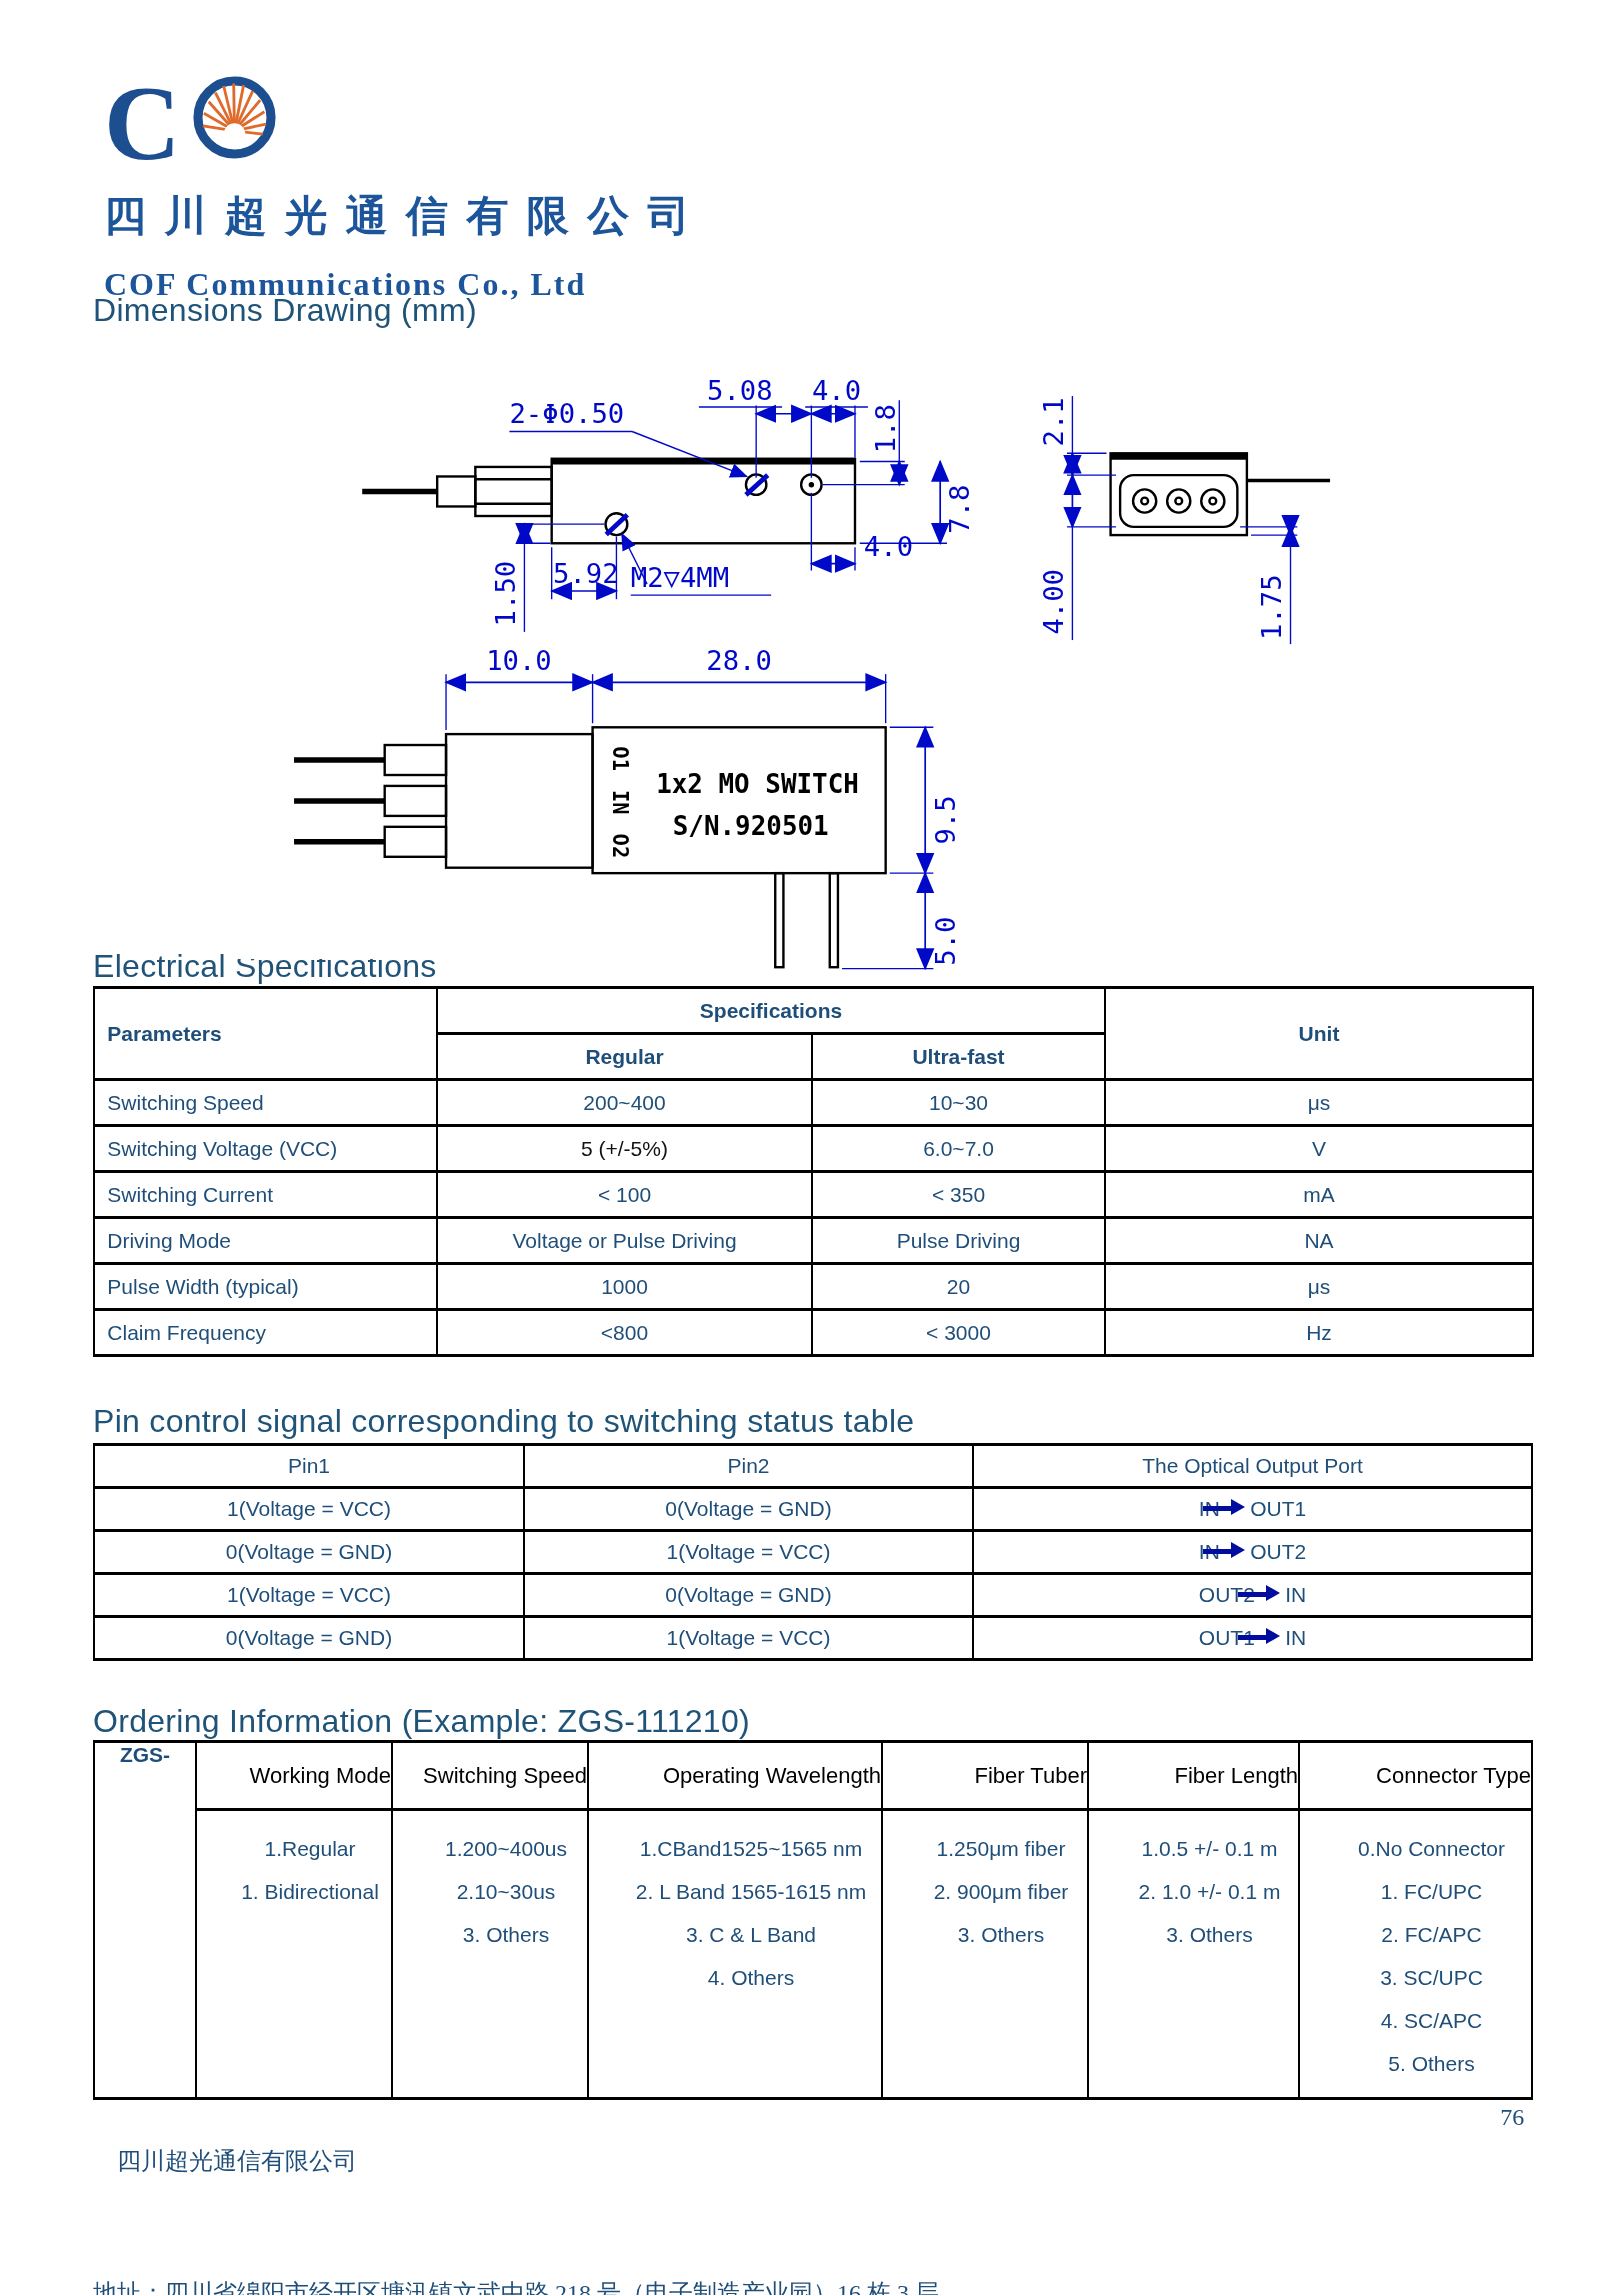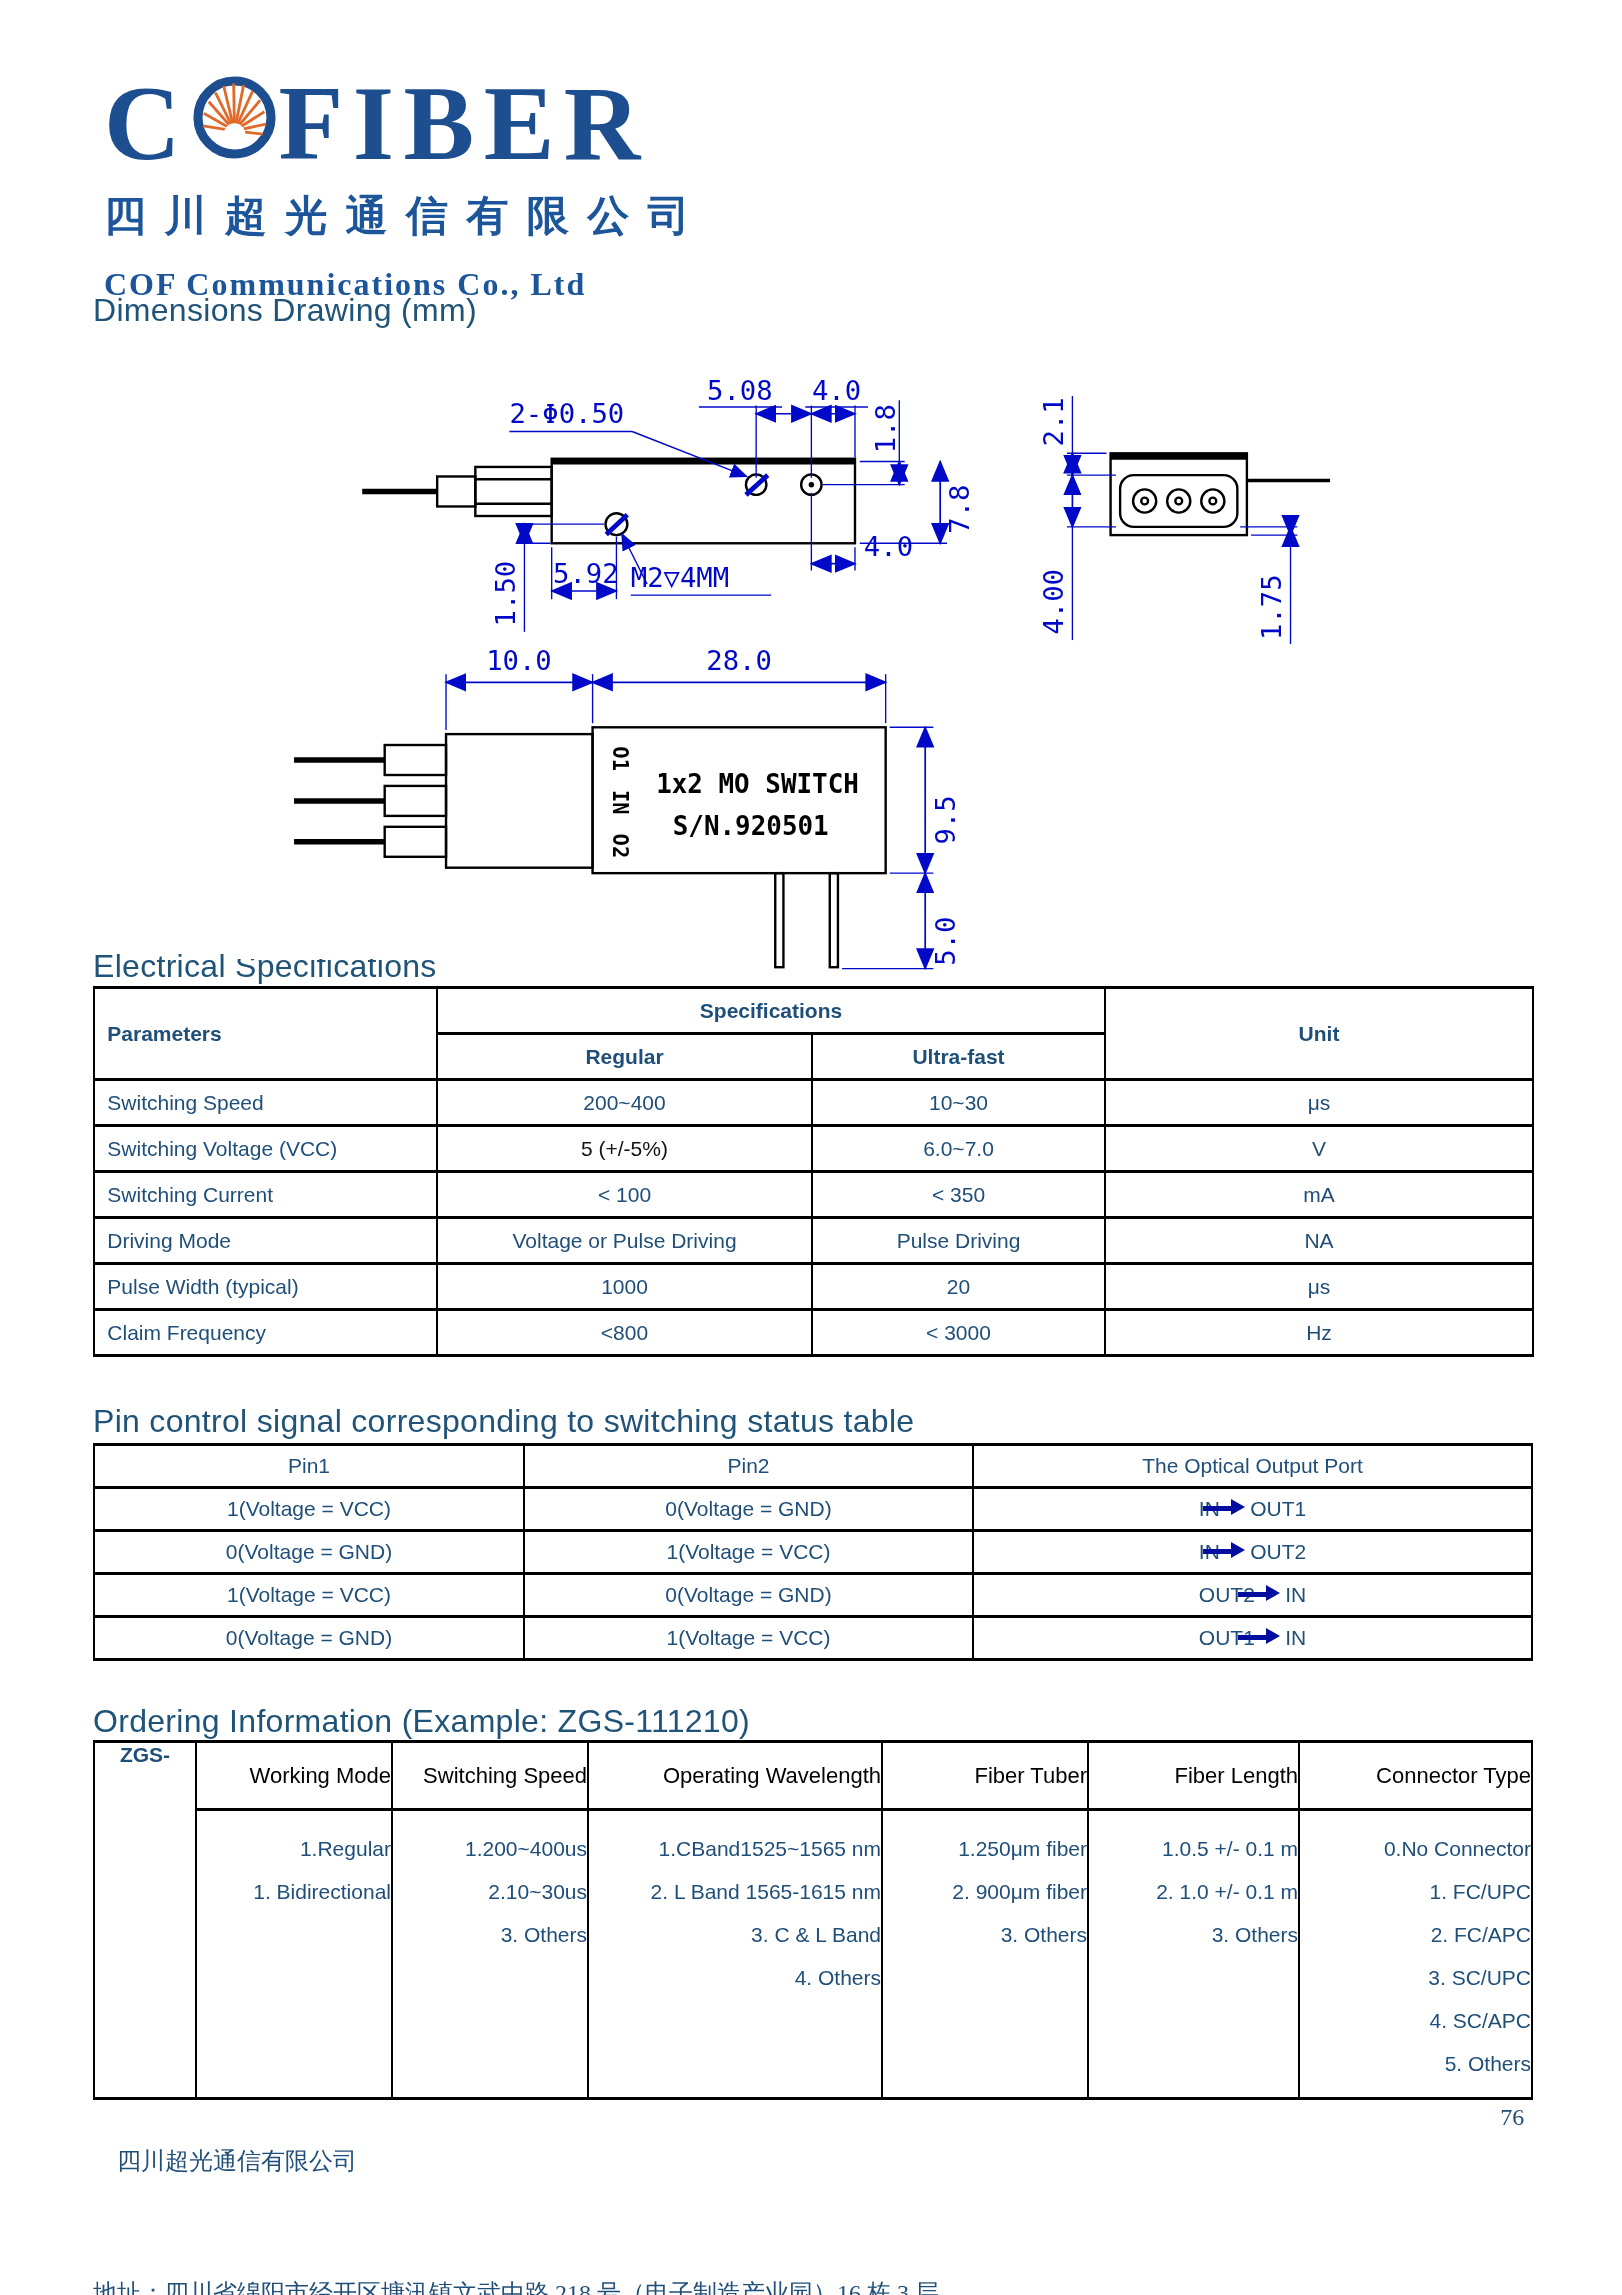--- a/index.html
+++ b/index.html
@@ -33,21 +33,21 @@
   .ptable tr{height:43px;}
   .ptable th{font-weight:normal;}
   .port-word{display:inline-block;}
   .port-arrow{display:inline-block;position:relative;width:29px;height:4.8px;background:#000D9E;
               vertical-align:middle;margin:0 17.7px 4.1px -16.4px;}
   .port-arrow::after{content:"";position:absolute;right:-13px;top:-6.8px;width:0;height:0;
               border-left:14.3px solid #000D9E;border-top:8.9px solid transparent;border-bottom:8.9px solid transparent;}
 
   .otable th.ohead{font-weight:normal;color:#000;font-size:22px;height:65px;border-bottom-width:2px;text-align:right;}
   .otable td.olist{vertical-align:top;padding-top:16.4px;height:270px;}
-  .oitem{height:43px;line-height:43px;text-align:right;padding-left:32px;color:#1F4E79;
+  .oitem{height:43px;line-height:43px;text-align:center;padding-left:32px;color:#1F4E79;
          font-size:21px;white-space:nowrap;}
   .zgs-cell{vertical-align:top;text-align:left;padding:11px 0 0 6.8px;font-weight:bold;
             color:#1F4E79;font-size:30px;}
 
   
   .dline{stroke:#0009C8;stroke-width:2.5;fill:none;}
   .dthin{stroke:#0009C8;stroke-width:2;fill:none;}
   .oline{stroke:#000;stroke-width:3.5;fill:none;}
   .othick{stroke:#000;stroke-width:9;fill:none;}
   .dimtxt{fill:#0009C8;font-family:"DejaVu Sans Mono",monospace;font-size:40px;}
@@ -75,21 +75,20 @@
             <line x1="50" y1="66" x2="49" y2="9"></line>
         <line x1="50" y1="66" x2="61" y2="11"></line>
             <line x1="50" y1="66" x2="72" y2="18"></line>
         <line x1="50" y1="66" x2="81" y2="29"></line>
             <line x1="50" y1="66" x2="86" y2="43"></line>
         <line x1="50" y1="66" x2="88" y2="58"></line>
             <line x1="50" y1="66" x2="84" y2="70"></line>
       </g>
       <circle cx="50" cy="70" r="13" fill="#fff"></circle>
     </svg></span>
-    <span>FIBER</span>
   </div>
   <div class="logo-cn">四川超光通信有限公司</div>
   <div class="logo-en">COF Communications Co., Ltd</div>
 </div>
 
 <div class="abs sec-title" style="left:93px;top:286px">Dimensions Drawing (mm)</div>
 
 <svg class="abs" style="left:170px;top:351px" width="1295" height="634" viewBox="0 0 1900 930">
   <defs>
     <marker id="ar" viewBox="0 0 12 10" refX="11" refY="5" markerWidth="13" markerHeight="11" orient="auto-start-reverse">

